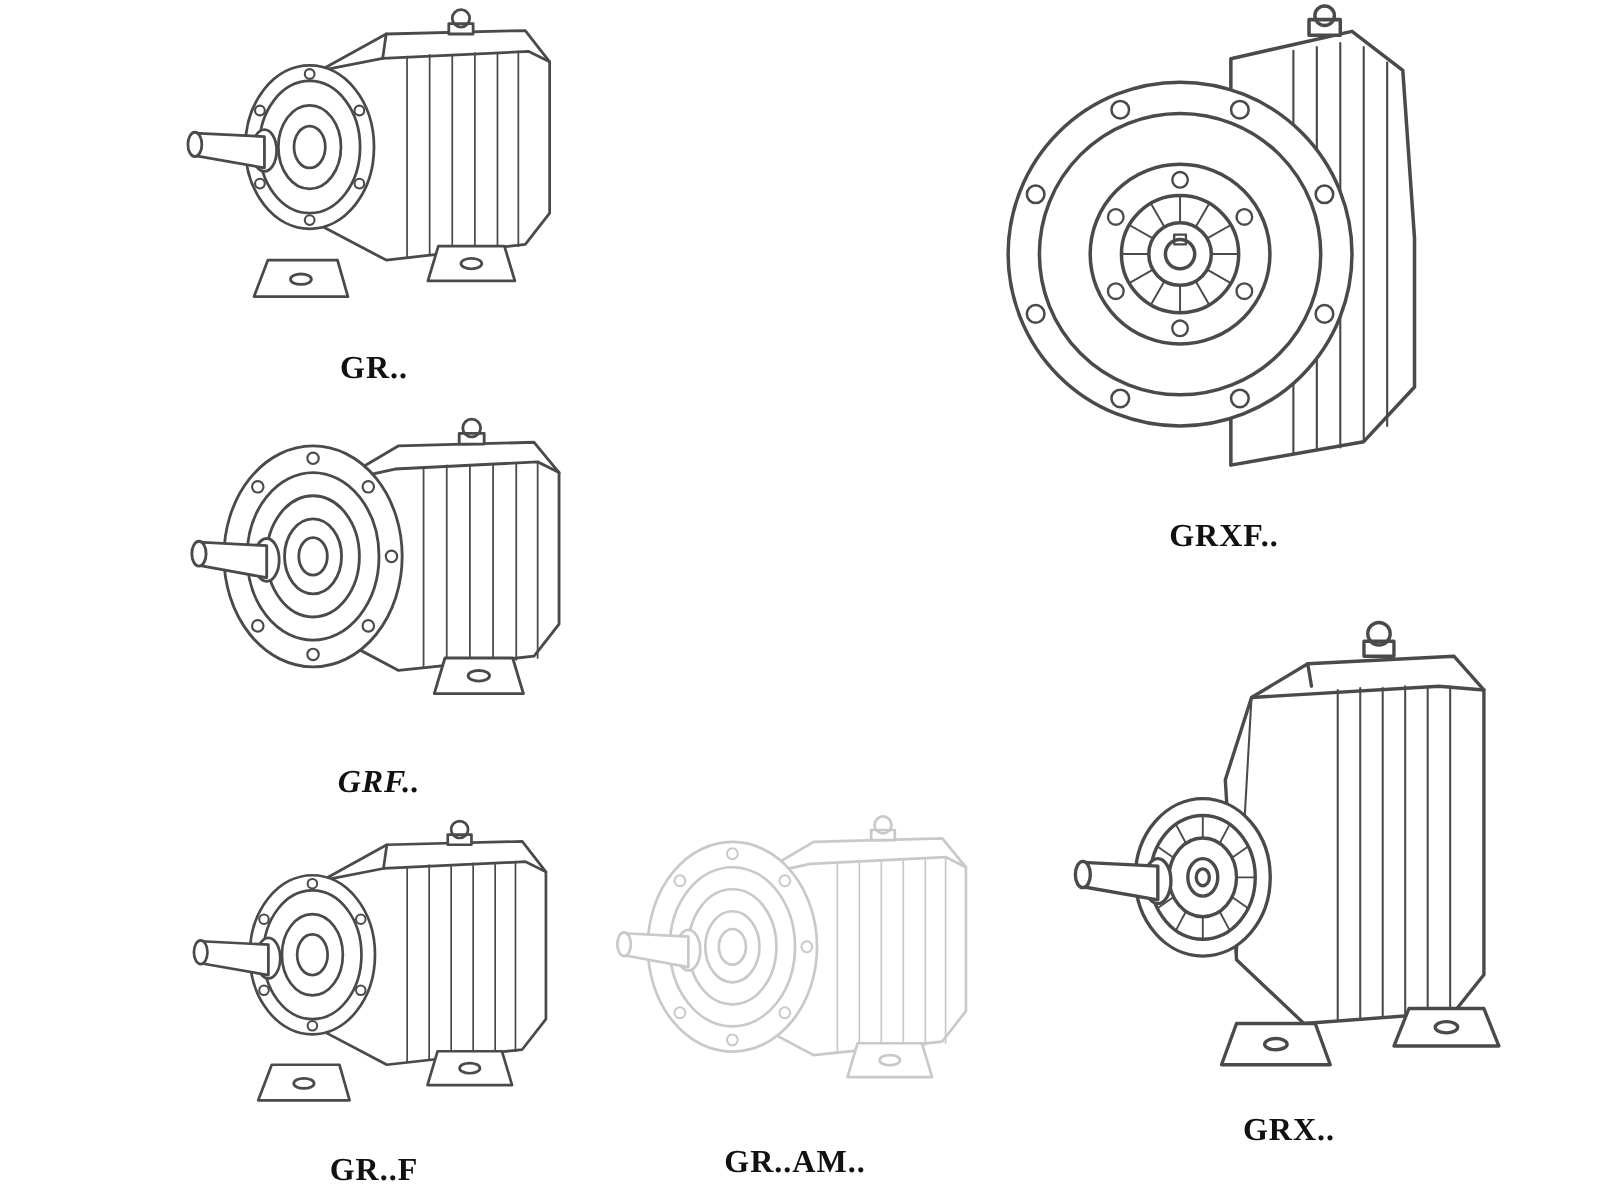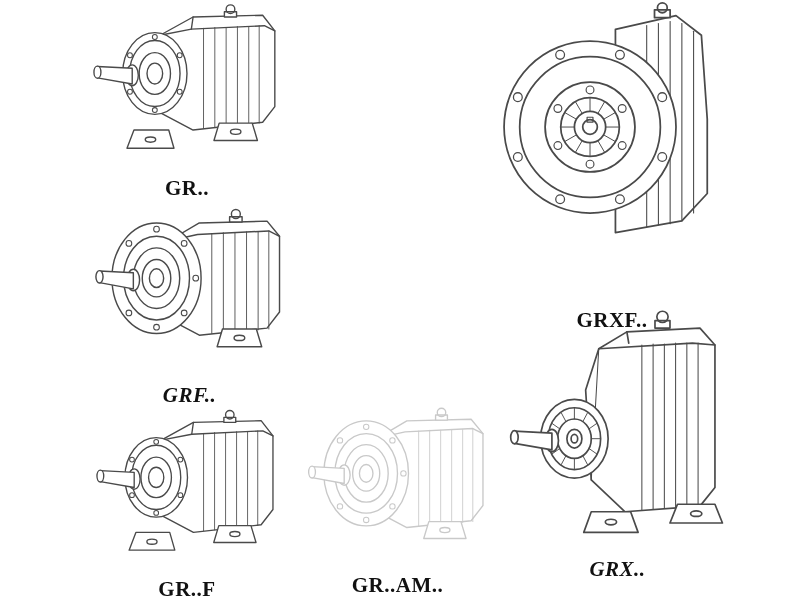--- a/index.html
+++ b/index.html
@@ -16,21 +16,21 @@
     display:flex;
     flex-direction:column;
     align-items:center;
     justify-content:flex-start;
   }
   .art{display:block;line-height:0;}
   .art.dark{color:#4a4a4a;}
   .art.light{color:#c9c9c9;}
   .label{
     font-weight:bold;
-    font-size:21px;
+    font-size:16px;
     color:#111111;
     letter-spacing:0.5px;
     margin-top:4px;
     text-align:center;
     white-space:nowrap;
   }
   svg{display:block;}
 </style>
 </head>
 <body>
@@ -273,40 +273,40 @@
   <figure class="model" style="left:82px; top:2px; width:210px;">
     <div class="art dark">
       <svg width="200" height="170" viewBox="0 0 230 195">
           <use href="#sym-foot"></use>
         </svg>
     </div>
     <figcaption class="label">GR..</figcaption>
   </figure>
 
 
-  <figure class="model" style="left:492px; top:2px; width:240px;gap:48px;">
+  <figure class="model" style="left:492px; top:2px; width:240px;">
     <div class="art dark">
       <svg width="225" height="254" viewBox="0 0 230 260">
           <use href="#sym-grxf"></use>
         </svg>
     </div>
     <figcaption class="label">GRXF..</figcaption>
   </figure>
 
   <figure class="model" style="left:82px; top:205px; width:215px;font-style:italic;">
     <div class="art dark">
       <svg width="205" height="174" viewBox="0 0 230 195">
           <use href="#sym-flange"></use>
         </svg>
     </div>
     <figcaption class="label">GRF..</figcaption>
   </figure>
 
 
-  <figure class="model" style="left:495px; top:300px; width:245px;font-style:italic;">
+  <figure class="model" style="left:522px; top:300px; width:245px;">
     <div class="art dark">
       <svg width="225" height="253" viewBox="0 0 240 270">
           <use href="#sym-grx"></use>
         </svg>
     </div>
     <figcaption class="label">GRX..</figcaption>
   </figure>
 
   <figure class="model" style="left:82px; top:408px; width:210px;">
     <div class="art dark">

